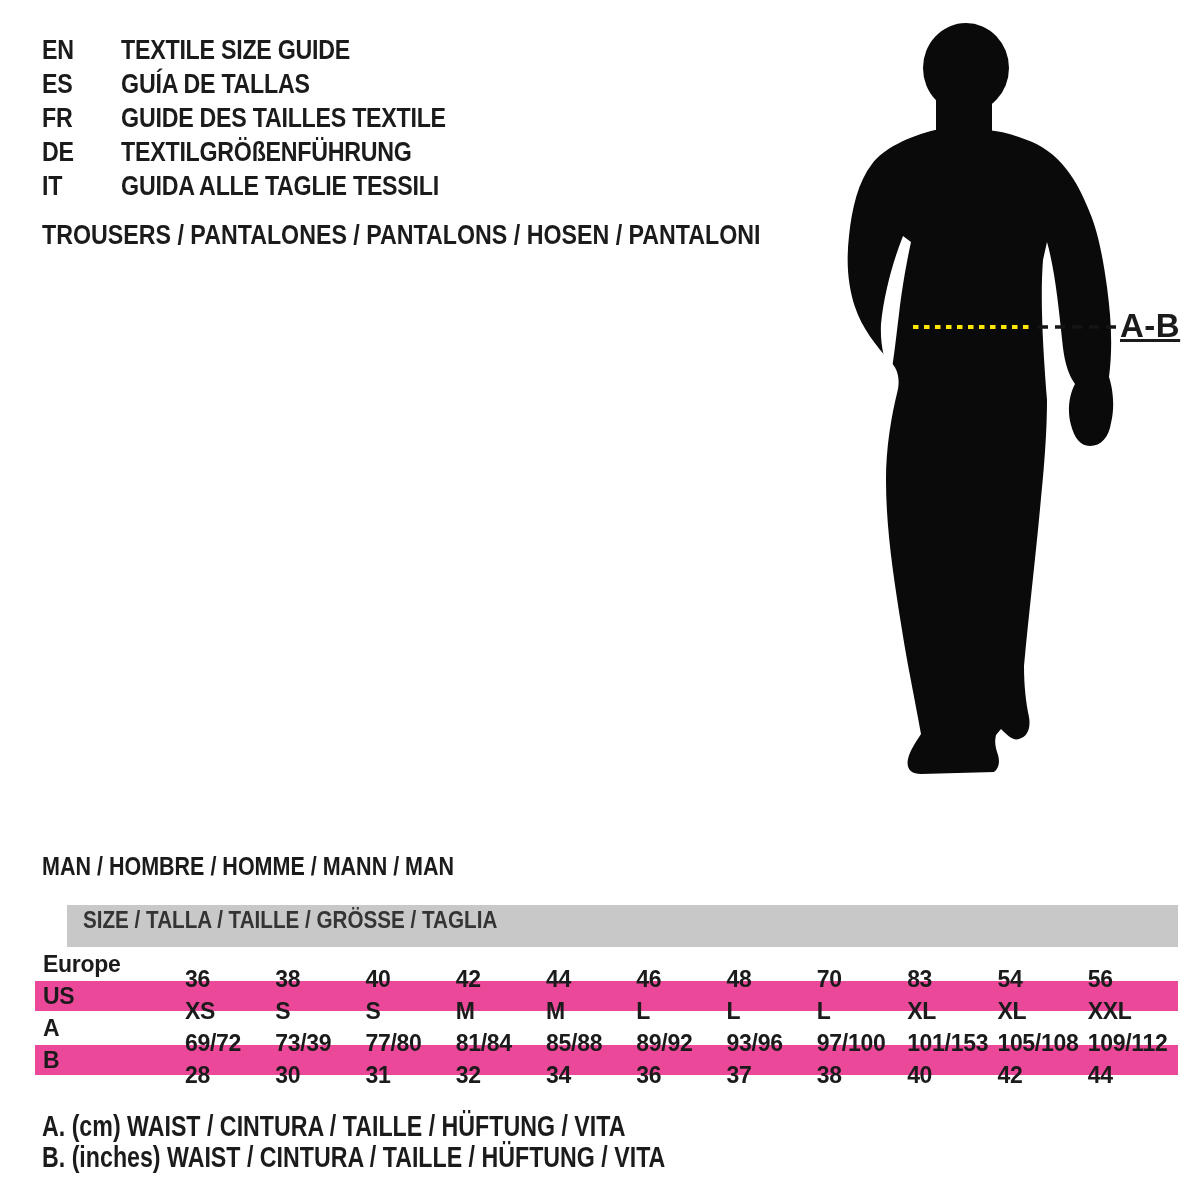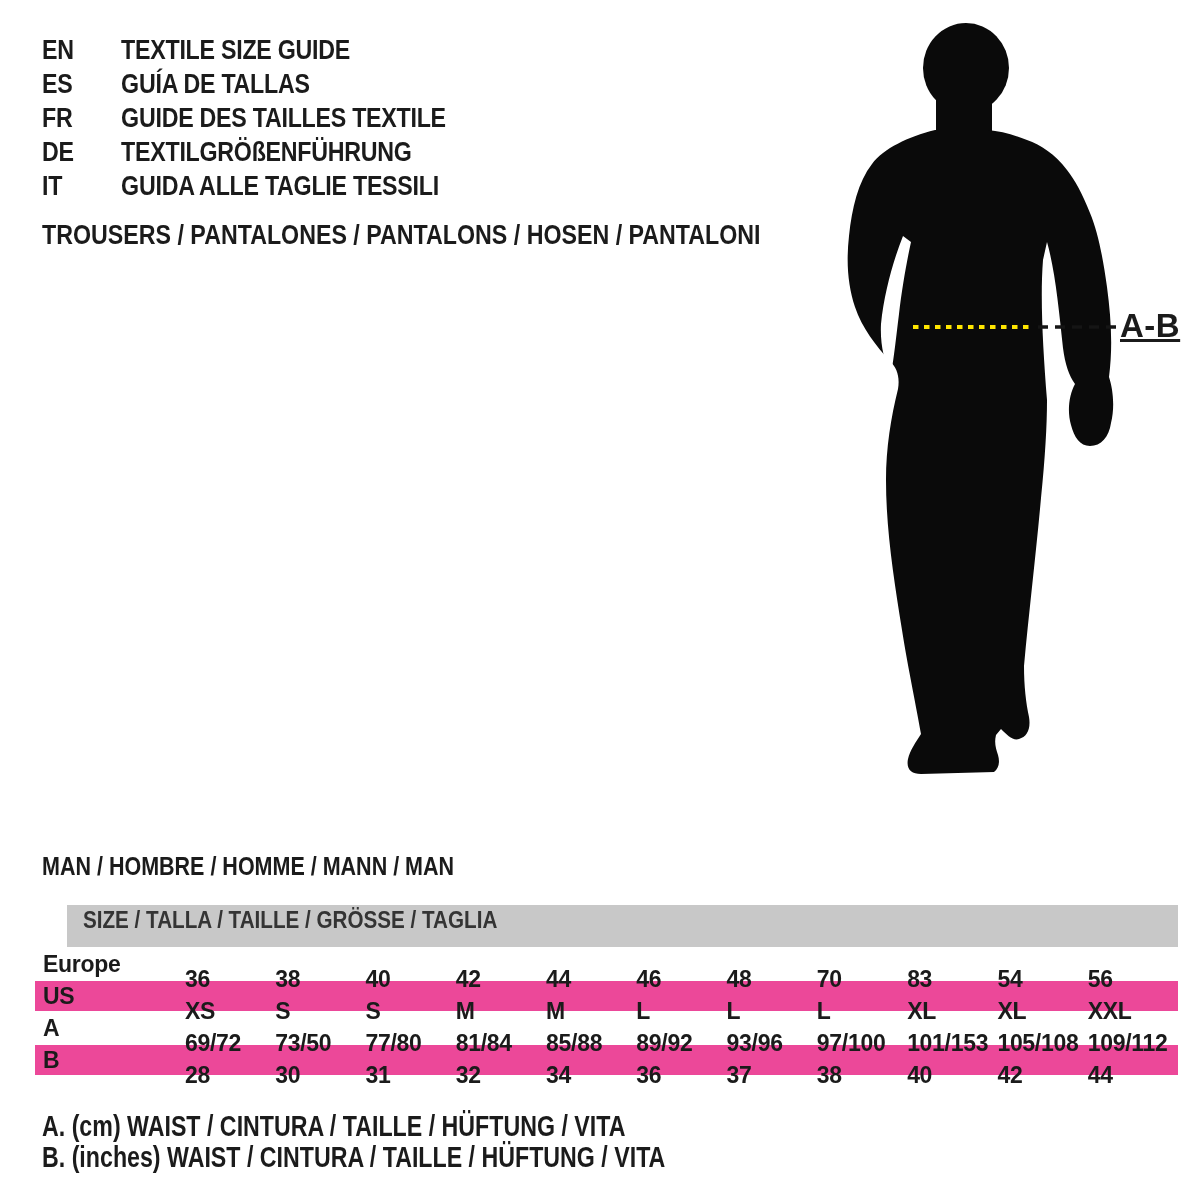--- a/index.html
+++ b/index.html
@@ -159,21 +159,21 @@
       <div class="cell">L</div>
       <div class="cell">L</div>
       <div class="cell">XL</div>
       <div class="cell">XL</div>
       <div class="cell">XXL</div>
     </div>
 
     <div class="size-row">
       <div class="row-label">A</div>
       <div class="cell">69/72</div>
-      <div class="cell">73/50</div>
+      <div class="cell">73/39</div>
       <div class="cell">77/80</div>
       <div class="cell">81/84</div>
       <div class="cell">85/88</div>
       <div class="cell">89/92</div>
       <div class="cell">93/96</div>
       <div class="cell">97/100</div>
       <div class="cell">101/153</div>
       <div class="cell">105/108</div>
       <div class="cell">109/112</div>
     </div>

